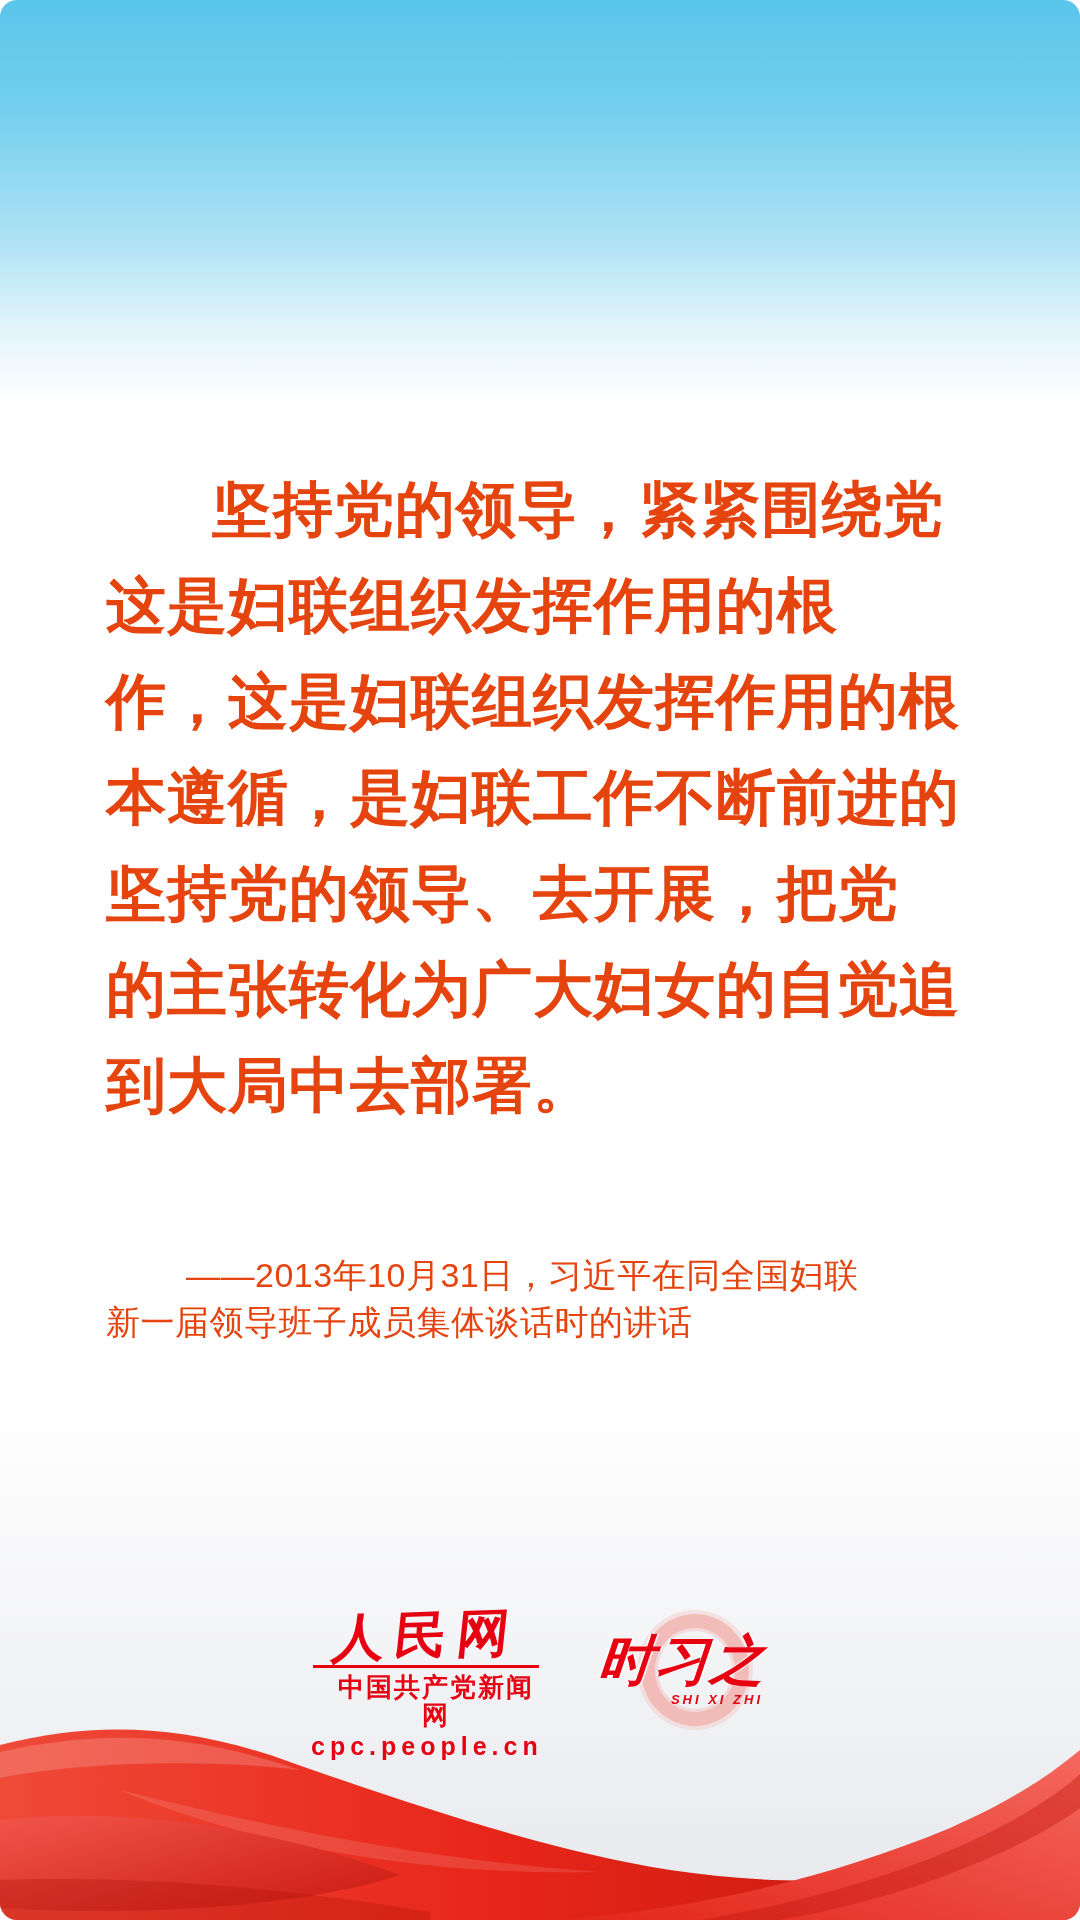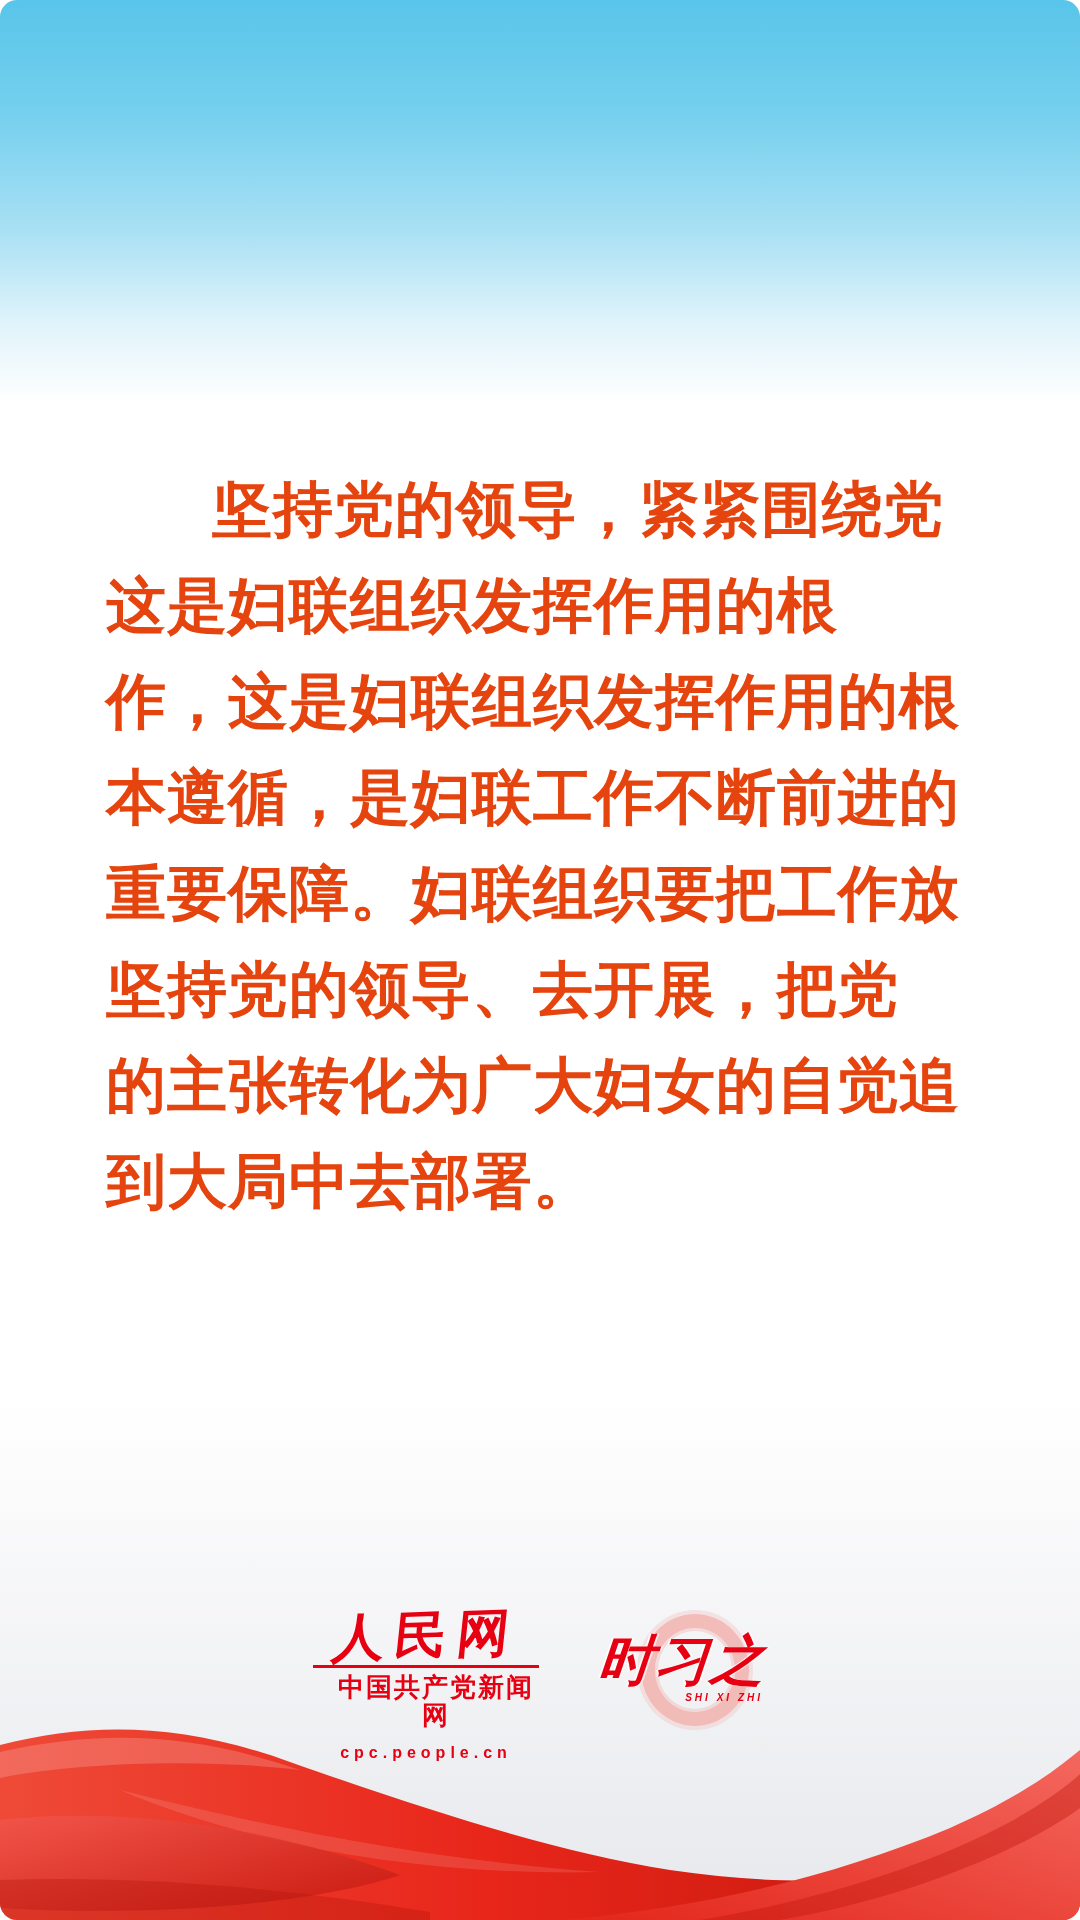--- a/index.html
+++ b/index.html
@@ -41,59 +41,62 @@
     position:absolute;left:0;top:1608px;width:1080px;z-index:3;
     display:flex;justify-content:center;align-items:flex-start;gap:58px;
   }
   .people-logo{width:230px;text-align:center;color:#e60012;}
   .people-script{
     font-size:52px;font-weight:700;letter-spacing:10px;
     transform:skewX(-8deg) rotate(-2deg);line-height:54px;
   }
   .people-underline{height:3px;background:#e60012;margin:3px 2px 5px 2px;}
   .people-site{font-size:26px;font-weight:700;letter-spacing:2px;line-height:28px;margin-left:20px;}
-  .people-domain{font-size:16px;font-weight:700;letter-spacing:5px;line-height:24px;margin-top:12px;}
+  .people-domain{font-size:25px;font-weight:700;letter-spacing:5px;line-height:24px;margin-top:5px;}
   .sxz-logo{position:relative;width:170px;height:120px;color:#e60012;}
   .sxz-ring{
     position:absolute;left:42px;top:6px;width:80px;height:84px;
     border:14px solid #f2aeaa;border-radius:50%;opacity:.8;
     box-shadow:0 0 0 4px rgba(242,174,170,.35), inset 0 0 0 3px rgba(242,174,170,.45);
   }
   .sxz-title{
     position:relative;z-index:2;font-size:54px;font-weight:700;
     font-style:italic;letter-spacing:2px;line-height:60px;margin-top:22px;
     transform:skewX(-5deg);
     text-shadow:2px 0 0 rgba(255,255,255,.7), -2px 0 0 rgba(255,255,255,.7);
     white-space:nowrap;
   }
   .sxz-en{
     position:absolute;right:6px;top:84px;z-index:2;
-    font-size:10px;font-weight:700;letter-spacing:3px;font-style:italic;
+    font-size:13px;font-weight:700;letter-spacing:3px;font-style:italic;
   }
   
   .ribbon{position:absolute;left:0;bottom:0;width:1080px;height:560px;z-index:2;display:block;}
 </style>
 </head>
 <body>
 
 <div class="poster">
 
   <div class="bottom-shade"></div>
 
   <div class="quote">
     <div class="quote-line">坚持党的领导，紧紧围绕党</div>
     <div class="quote-line">这是妇联组织发挥作用的根</div>
     <div class="quote-line">作，这是妇联组织发挥作用的根</div>
     <div class="quote-line">本遵循，是妇联工作不断前进的</div>
-    <div class="quote-line">重要保障。妇联组织要把工作放</div>
     <div class="quote-line">坚持党的领导、去开展，把党</div>
     <div class="quote-line">的主张转化为广大妇女的自觉追</div>
     <div class="quote-line">到大局中去部署。</div>
   </div>
 
+  <div class="attribution">
+    <div class="attribution-line">——2013年10月31日，习近平在同全国妇联</div>
+    <div class="attribution-line">新一届领导班子成员集体谈话时的讲话</div>
+  </div>
 
   <div class="footer">
     <div class="people-logo">
       <div class="people-script">人民网</div>
       <div class="people-underline"></div>
       <div class="people-site">中国共产党新闻网</div>
       <div class="people-domain">cpc.people.cn</div>
     </div>
     <div class="sxz-logo">
       <span class="sxz-ring"></span>

